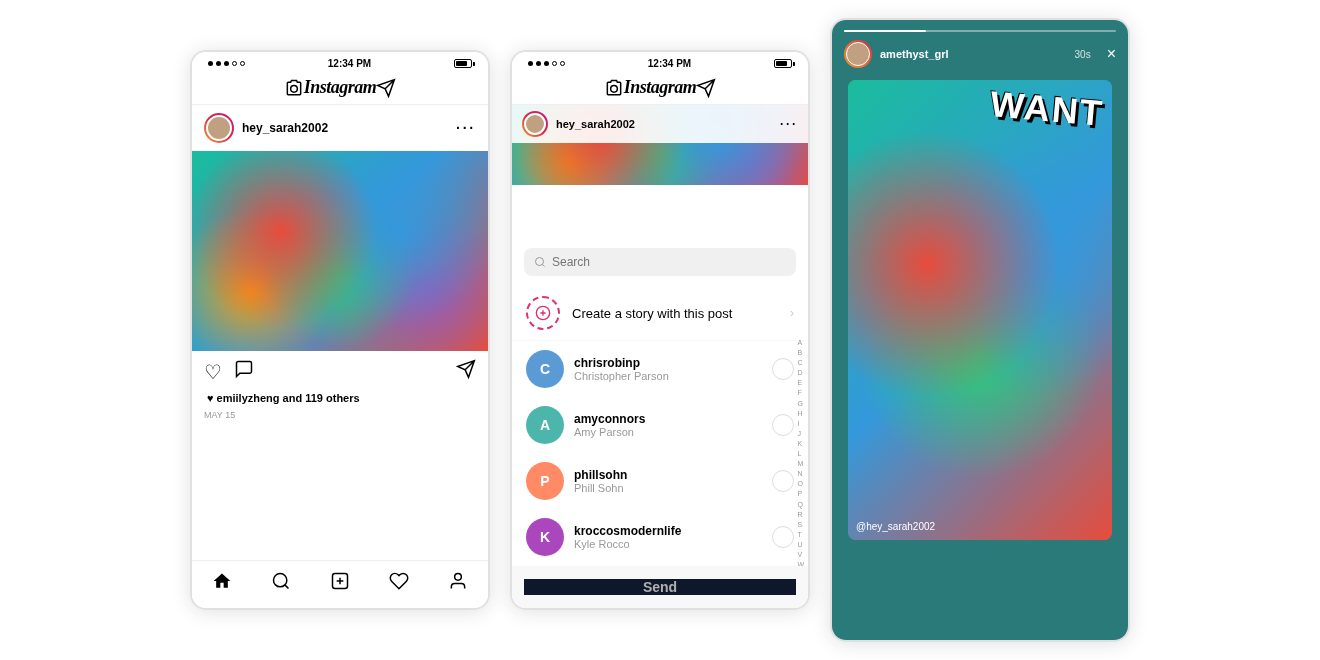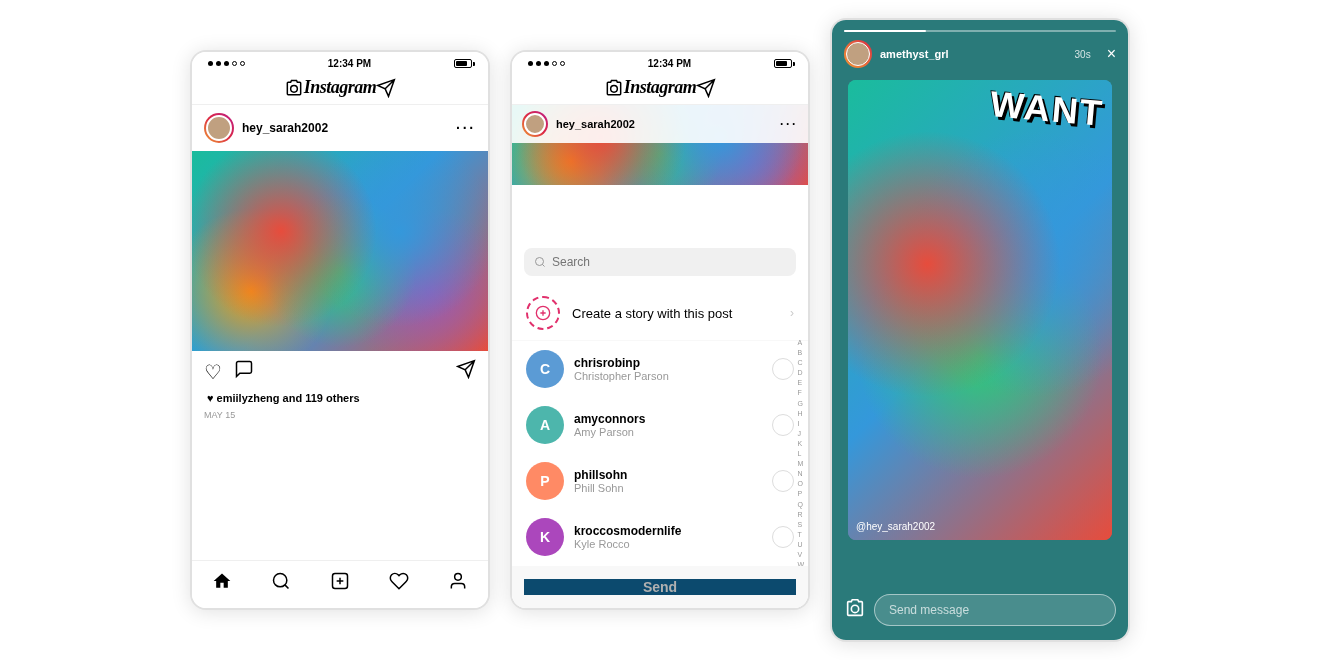--- a/index.html
+++ b/index.html
@@ -400,21 +400,21 @@
       position: absolute;
       bottom: 0;
       left: 0;
       right: 0;
       background: #f8f8f8;
       padding: 12px;
     }
 
     .send-btn {
       width: 100%;
-      background: #0c4a6e;
+      background: #0f172a;
       border: none;
       font-size: 14px;
       color: #b0b0b0;
       font-weight: 600;
       cursor: pointer;
       text-align: center;
     }
 
     
     .story-viewer {
@@ -843,23 +843,14 @@
     </div>
 
     <div class="story-image-area">
       <div class="story-img">
         <div class="story-crocs"></div>
         <div class="want-text">WANT</div>
       </div>
       <div class="story-tag">@hey_sarah2002</div>
     </div>
 
-    <div class="story-footer">
-      <span class="msg-camera-btn">
-        <svg width="22" height="22" viewBox="0 0 24 24" fill="none" stroke="white" stroke-width="1.8">
-          <circle cx="12" cy="13" r="4"></circle>
-            <path d="M9 3h6l1 2h3a1 1 0 0 1 1 1v13a1 1 0 0 1-1 1H5a1 1 0 0 1-1-1V6a1 1 0 0 1 1-1h3z"></path>
-        </svg>
-      </span>
-      <input class="msg-input" type="text" placeholder="Send message" style="">
-    </div>
   </div>
 </div>
 
 </body></html>

